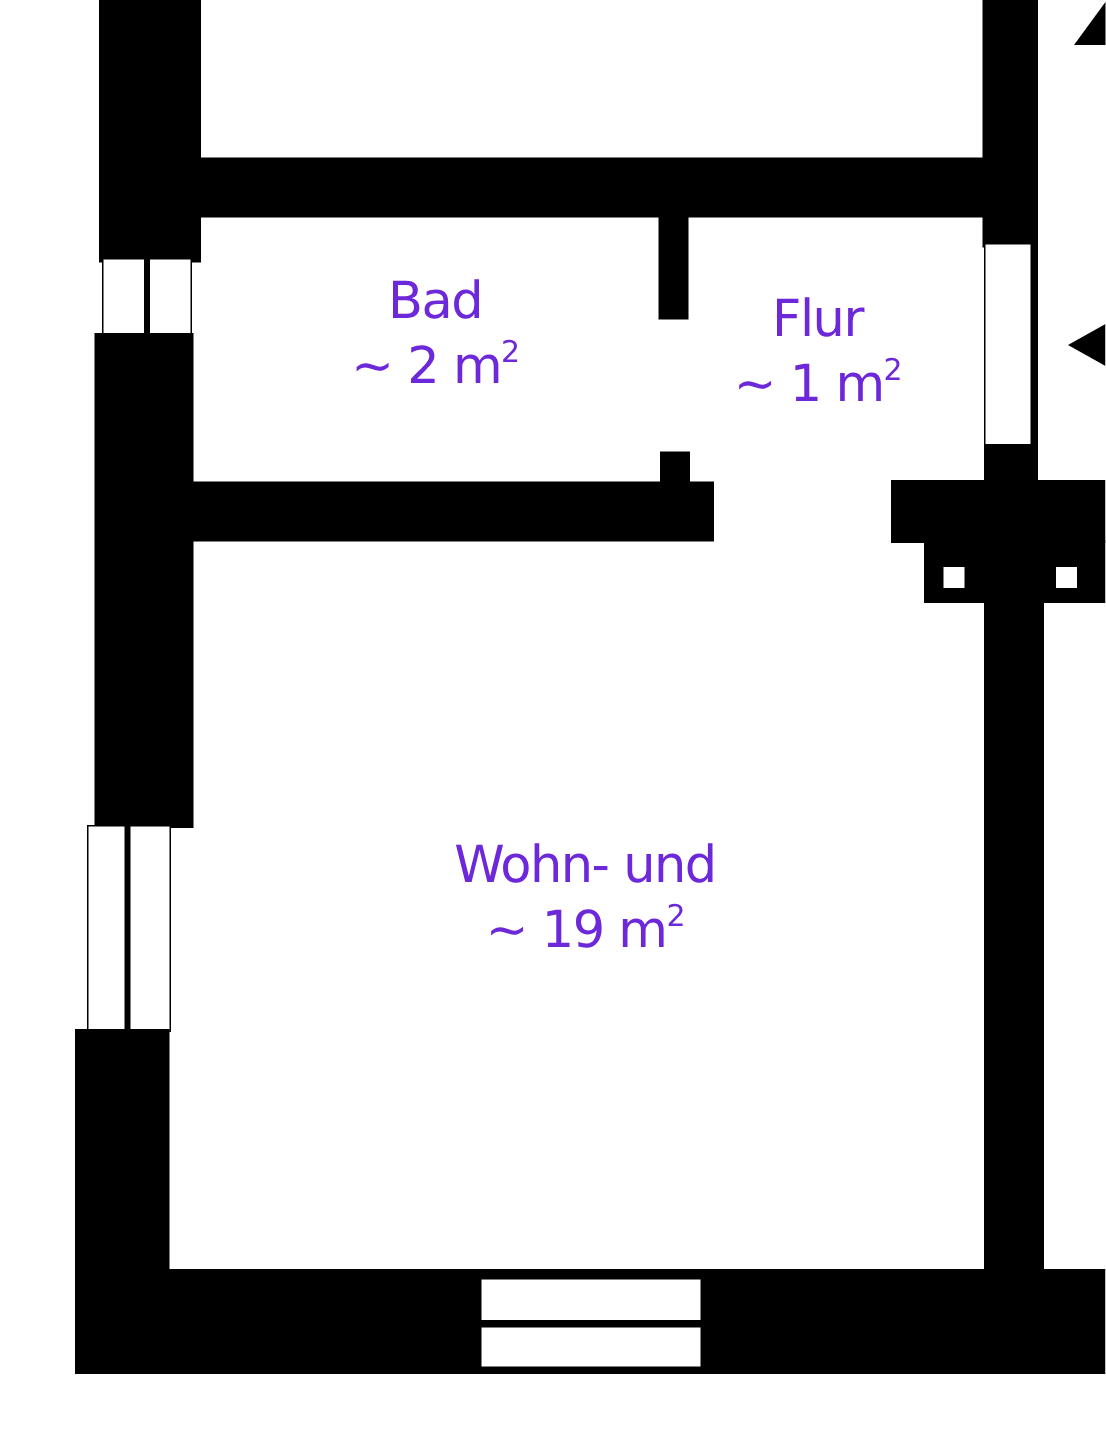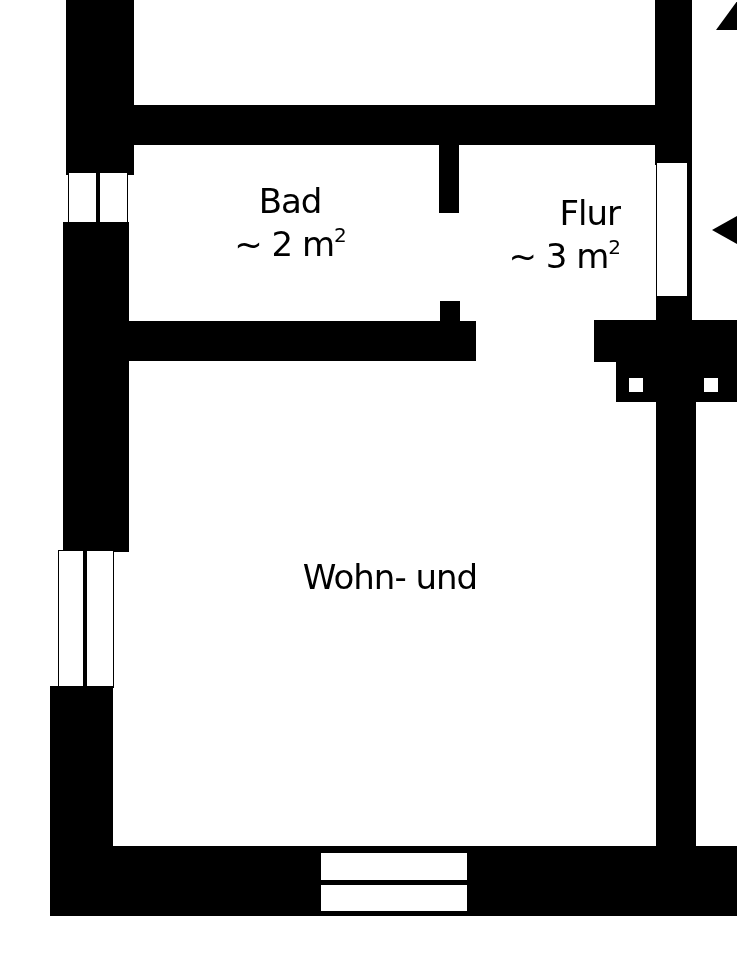--- a/index.html
+++ b/index.html
@@ -1,19 +1,19 @@
 <!DOCTYPE html>
 <html><head>
 <meta charset="utf-8">
 <style>
   html, body { margin:0; padding:0; }
   body { width:737px; height:960px; background:#ffffff; position:relative; overflow:hidden; font-family:"DejaVu Sans", sans-serif; }
   .w { position:absolute; background:#000; }
   .win { position:absolute; background:#fff; border:1.5px solid #000; box-sizing:border-box; }
-  .lbl { position:absolute; text-align:center; color:#000000; font-family:"DejaVu Sans", sans-serif; font-size:34px; line-height:1.25; letter-spacing:-1px; }
+  .lbl { position:absolute; text-align:center; color:#6d28d9; font-family:"DejaVu Sans", sans-serif; font-size:34px; line-height:1.25; letter-spacing:-1px; }
   .lbl sup { font-size:20px; vertical-align:14px; line-height:0; }
   .tri { position:absolute; width:0; height:0; }
 </style>
 </head>
 <body>
 
 <div style="position:absolute;left:0;top:0;width:737px;height:960px;">
 
   <div class="w" style="left:66px;top:0;width:68px;height:175px;"></div>
   <div class="win" style="left:68px;top:172px;width:60px;height:52px;"></div>
@@ -47,22 +47,23 @@
   <div class="w" style="left:688px;top:400px;width:8px;height:450px;"></div>
 
   <div class="tri" style="left:716px;top:0;border-left:22px solid transparent;border-bottom:30px solid #000;"></div>
   <div class="tri" style="left:712px;top:216px;border-top:14px solid transparent;border-bottom:14px solid transparent;border-right:25px solid #000;"></div>
 
   <div class="lbl" style="left:190px;top:180px;width:200px;">
     <div>Bad</div>
     <div><span>~ 2 m</span><sup>2</sup></div>
   </div>
 
-  <div class="lbl" style="left:430px;top:192px;width:190px;text-align:right;">
+  <div class="lbl" style="left:450px;top:192px;width:190px;">
     <div>Flur</div>
-    <div><span>~ 3 m</span><sup>2</sup></div>
+    <div><span>~ 1 m</span><sup>2</sup></div>
   </div>
 
   <div class="lbl" style="left:200px;top:556px;width:380px;">
     <div>Wohn- und</div>
+    <div><span>~ 19 m</span><sup>2</sup></div>
   </div>
 
 </div>
 
 </body></html>

